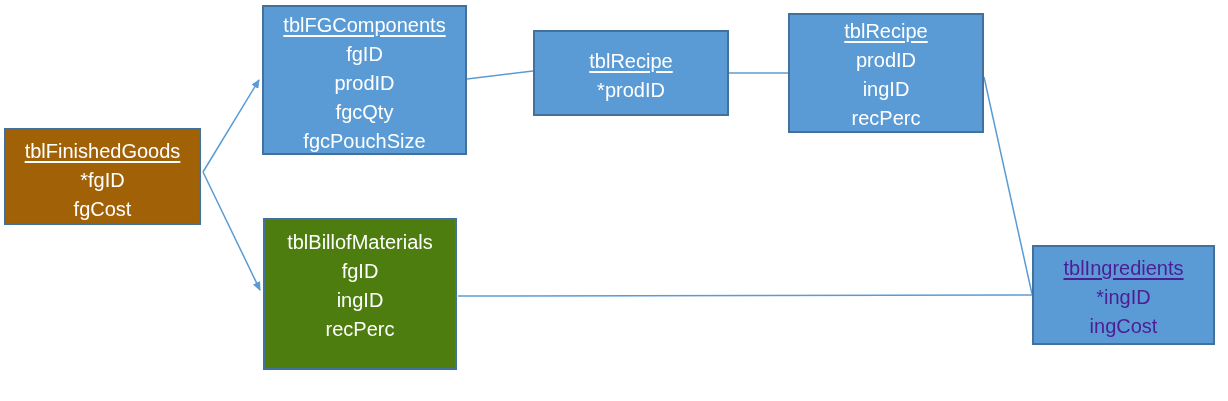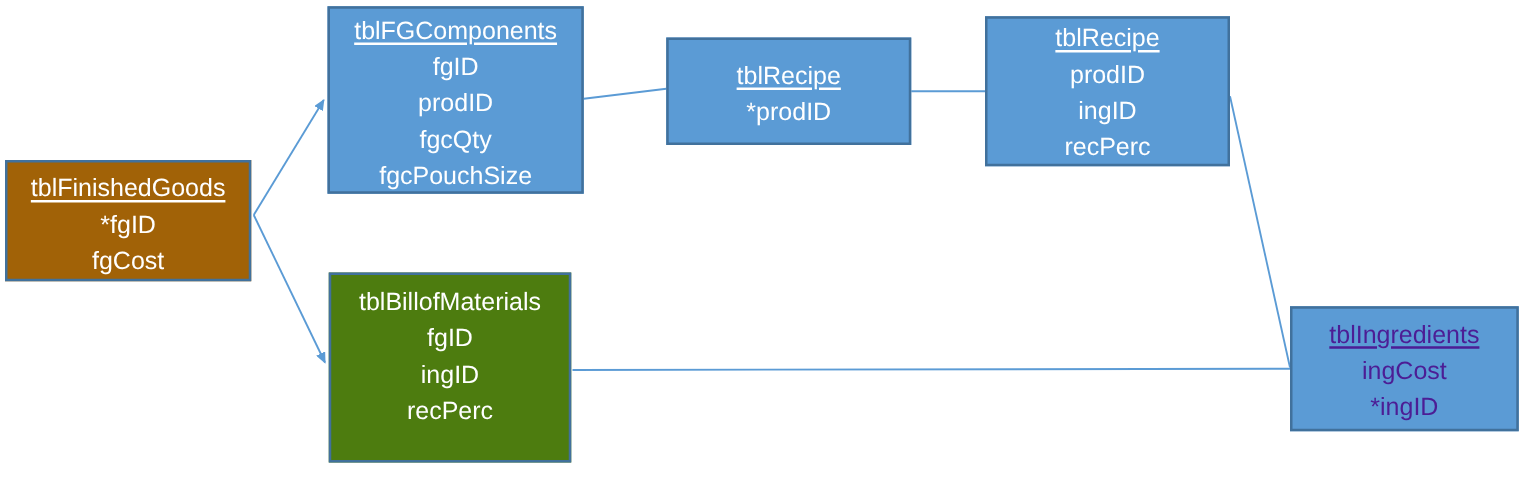--- a/index.html
+++ b/index.html
@@ -88,17 +88,17 @@
         <div class="table-field">recPerc</div>
       </div>
       <div class="table-box" style="left: 263px; top: 218px; width: 194px; height: 152px; padding-top: 8px; background: #4d7c0f; border-color: rgb(65, 113, 156); color: rgb(255, 255, 255);">
         <div class="table-title">tblBillofMaterials</div>
         <div class="table-field">fgID</div>
         <div class="table-field">ingID</div>
         <div class="table-field">recPerc</div>
       </div>
       <div class="table-box" style="left: 1032px; top: 245px; width: 183px; height: 100px; padding-top: 7px; background: rgb(91, 155, 213); border-color: rgb(65, 113, 156); color: #4c1d95;">
         <div class="table-title underline">tblIngredients</div>
+        <div class="table-field">*ingID</div>
         <div class="table-field">ingCost</div>
-        <div class="table-field">*ingID</div>
       </div>
     </div>
 </div>
 
 </body></html>

